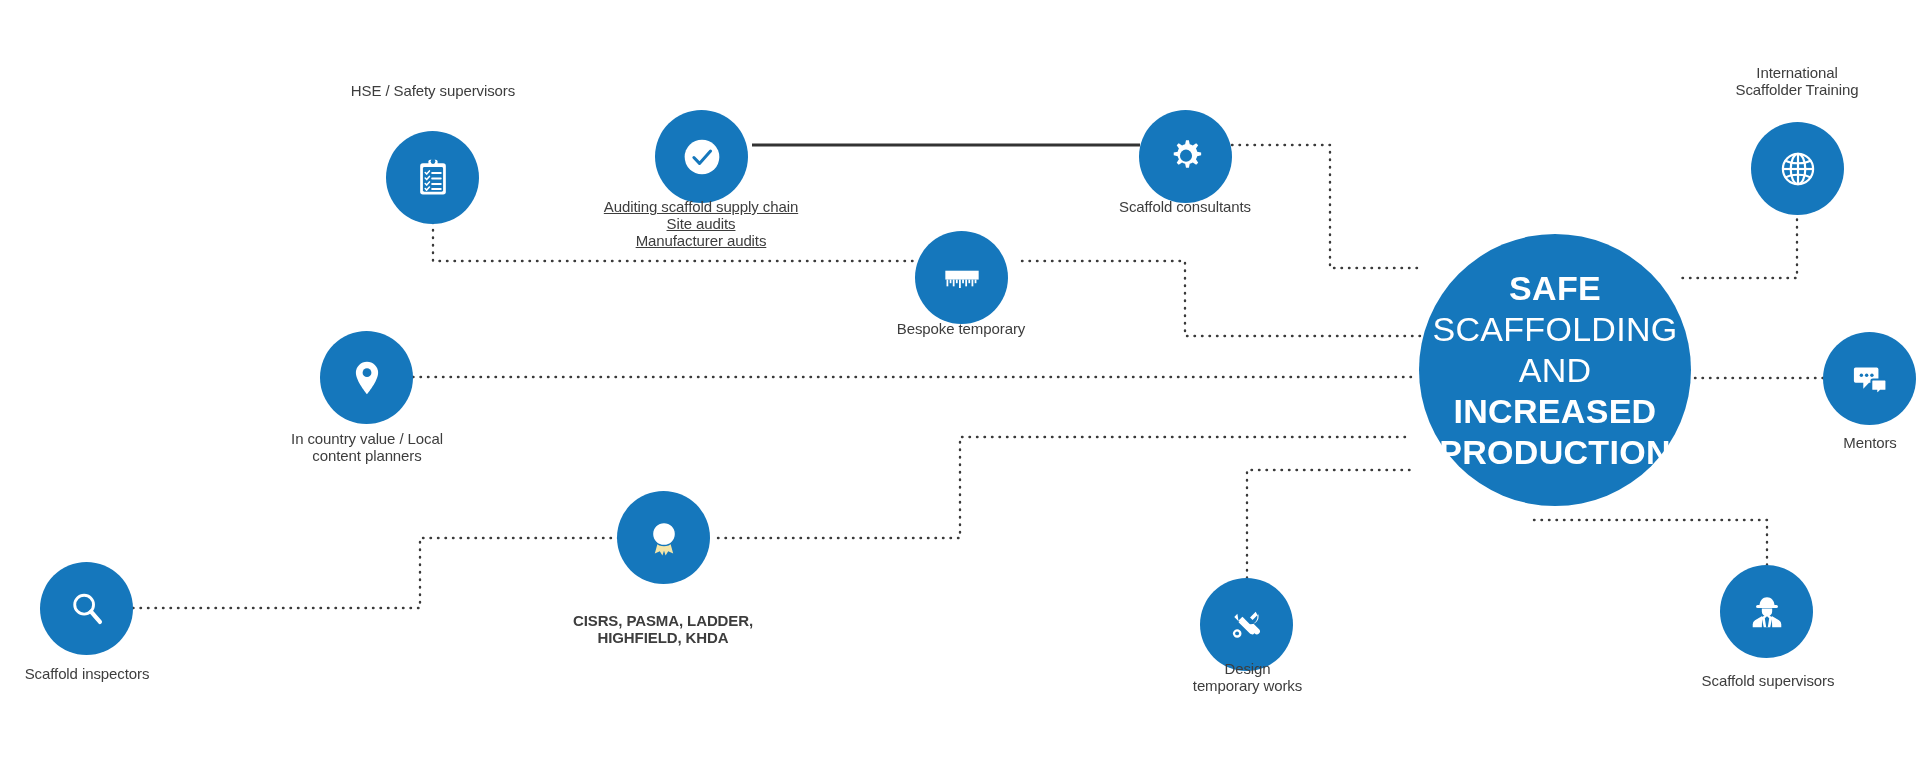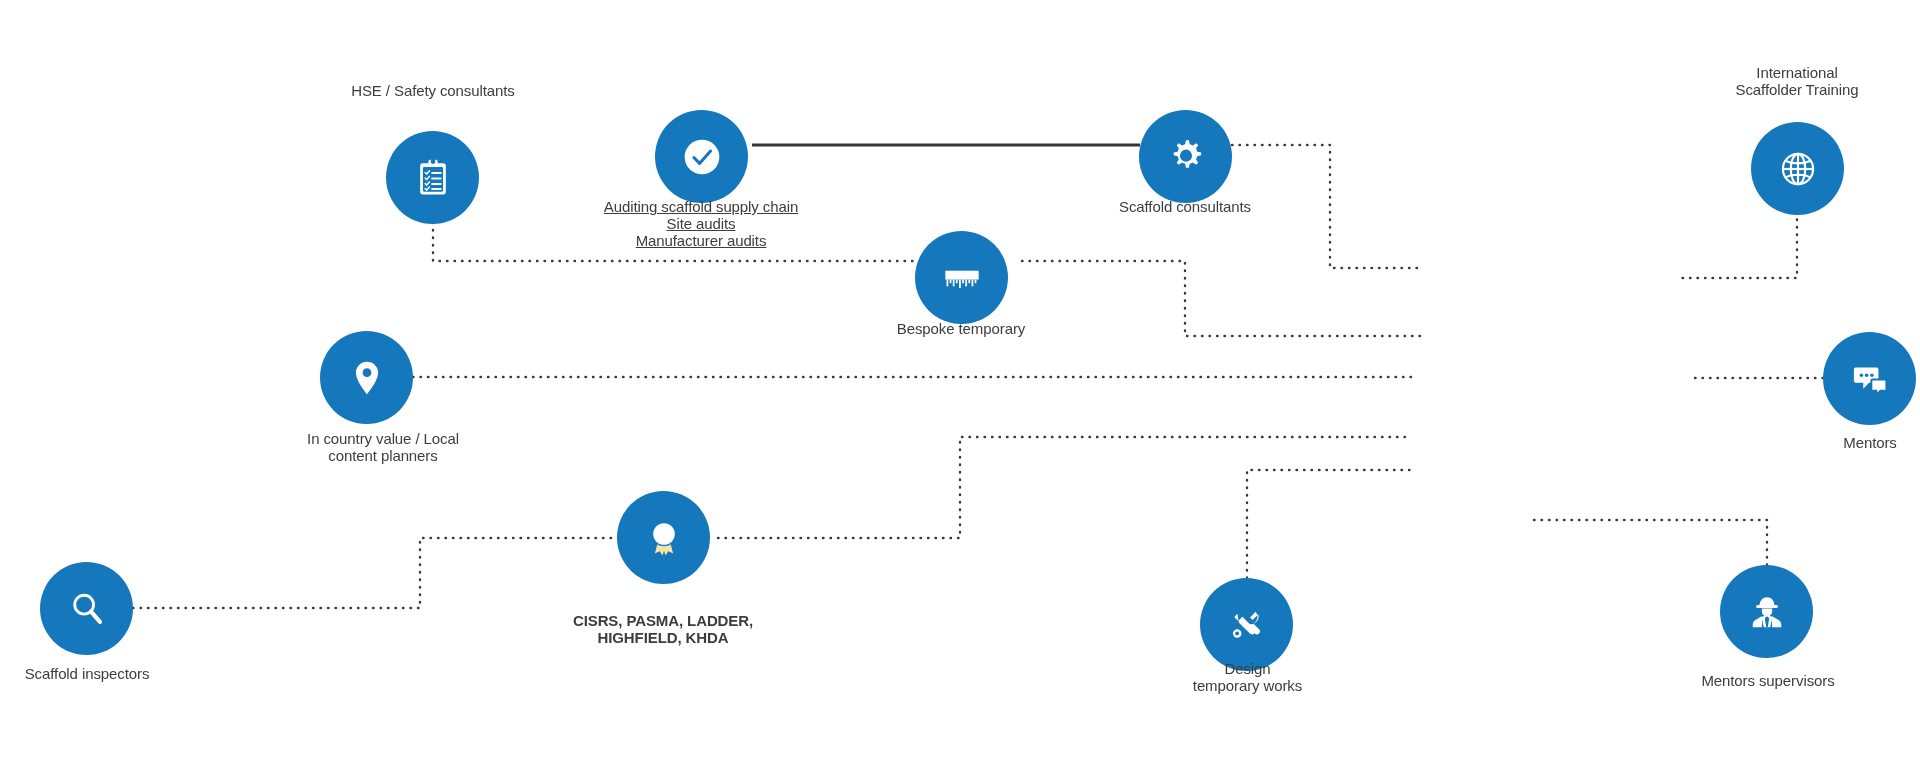--- a/index.html
+++ b/index.html
@@ -71,23 +71,31 @@
       <path d="M133,608 L420,608 L420,538 L662,538"></path>
 
       <path d="M1247,578 L1247,470 L1412,470"></path>
 
       <path d="M1767,565 L1767,520 L1530,520"></path>
     </g>
 
     <line x1="752" y1="145" x2="1140" y2="145" stroke="#333333" stroke-width="3"></line>
   </svg>
 
-
-  <div class="node">
-    <div class="nlabel" style="left:313px;top:82px;width:240px;">HSE / Safety consultants</div>
+  <div class="hub" style="left:1419px;top:234px;width:272px;height:272px;">
+    <div class="hub-text">
+      <span class="l1">SAFE</span>
+      <span class="l2">SCAFFOLDING</span>
+      <span class="l3"><span>AND </span><b>INCREASED</b></span>
+      <span class="l4">PRODUCTION</span>
+    </div>
+  </div>
+
+  <div class="node">
+    <div class="nlabel" style="left:313px;top:82px;width:240px;">HSE / Safety supervisors</div>
     <div class="disc" style="left:386px;top:131px;width:93px;height:93px;">
       <svg class="ico" width="44" height="44" viewBox="0 0 48 48">
         <rect x="10" y="8" width="28" height="34" rx="3" fill="#fff"></rect>
         <rect x="19" y="4" width="10" height="7" rx="2" fill="#fff"></rect>
         <circle cx="24" cy="6" r="2.6" fill="#1577BC"></circle>
         <rect x="13" y="12" width="22" height="27" rx="1.6" fill="#1577BC"></rect>
         <g stroke="#fff" stroke-width="1.7" fill="none" stroke-linecap="round" stroke-linejoin="round">
           <path d="M15.5 18 l1.6 1.7 l3-3.4"></path>
           <path d="M15.5 24 l1.6 1.7 l3-3.4"></path>
           <path d="M15.5 30 l1.6 1.7 l3-3.4"></path>
@@ -178,21 +186,21 @@
     <div class="nlabel" style="left:1795px;top:434px;width:150px;">Mentors</div>
   </div>
 
   <div class="node">
     <div class="disc" style="left:320px;top:331px;width:93px;height:93px;">
       <svg class="ico" width="46" height="46" viewBox="0 0 48 48">
         <path fill="#fff" d="M24 7 a11.6 11.6 0 0 0 -11.6 11.6 c0 8.6 11.6 22.4 11.6 22.4 s11.6 -13.8 11.6 -22.4 A11.6 11.6 0 0 0 24 7 z"></path>
         <circle cx="24" cy="18.4" r="4.6" fill="#1577BC"></circle>
       </svg>
     </div>
-    <div class="nlabel" style="left:288px;top:430px;width:190px;">In country value / Local
+    <div class="nlabel" style="left:272px;top:430px;width:190px;">In country value / Local
 content planners</div>
   </div>
 
   <div class="node">
     <div class="disc" style="left:617px;top:491px;width:93px;height:93px;">
       <svg class="ico" width="48" height="48" viewBox="0 0 48 48">
         <path fill="#F5E6A8" d="M18 28 l-3.2 11.6 l5.0 -2.3 l2.6 4.3 l4.0 -12.1 z"></path>
         <path fill="#F5E6A8" d="M30 28 l3.2 11.6 l-5.0 -2.3 l-2.6 4.3 l-4.0 -12.1 z"></path>
         <circle cx="24" cy="20" r="11.5" fill="#ffffff" stroke="#1577BC" stroke-width="1.4"></circle>
         <circle cx="24" cy="20" r="8.4" fill="#ffffff"></circle>
@@ -233,16 +241,16 @@
       <svg class="ico" width="46" height="46" viewBox="0 0 48 48">
         <path fill="#fff" d="M24 8.5 c-4.5 0 -7.4 3.6 -7.9 8.4 h15.8 c-0.5 -4.8 -3.4 -8.4 -7.9 -8.4 z"></path>
         <rect x="12.6" y="16.6" width="22.8" height="3.2" rx="1.6" fill="#fff"></rect>
         <path fill="#fff" d="M18.6 20.4 h10.8 v3.0 a5.4 5.4 0 0 1 -10.8 0 z"></path>
         <path fill="#fff" d="M24 26.4 l5.6 3.2 l-2.2 10.4 h-6.8 L18.4 29.6 z"></path>
         <path fill="#fff" d="M19 28.2 L11.5 32.6 a5 5 0 0 0 -2.4 4.3 V40 h9.5 z"></path>
         <path fill="#fff" d="M29 28.2 L36.5 32.6 a5 5 0 0 1 2.4 4.3 V40 h-9.5 z"></path>
         <path fill="#1577BC" d="M24 28.4 l2.3 2.0 l-1.5 9.6 h-1.6 l-1.5 -9.6 z"></path>
       </svg>
     </div>
-    <div class="nlabel" style="left:1678px;top:672px;width:180px;">Mentors supervisors</div>
+    <div class="nlabel" style="left:1678px;top:672px;width:180px;">Scaffold supervisors</div>
   </div>
 
 </div>
 
 </body></html>

